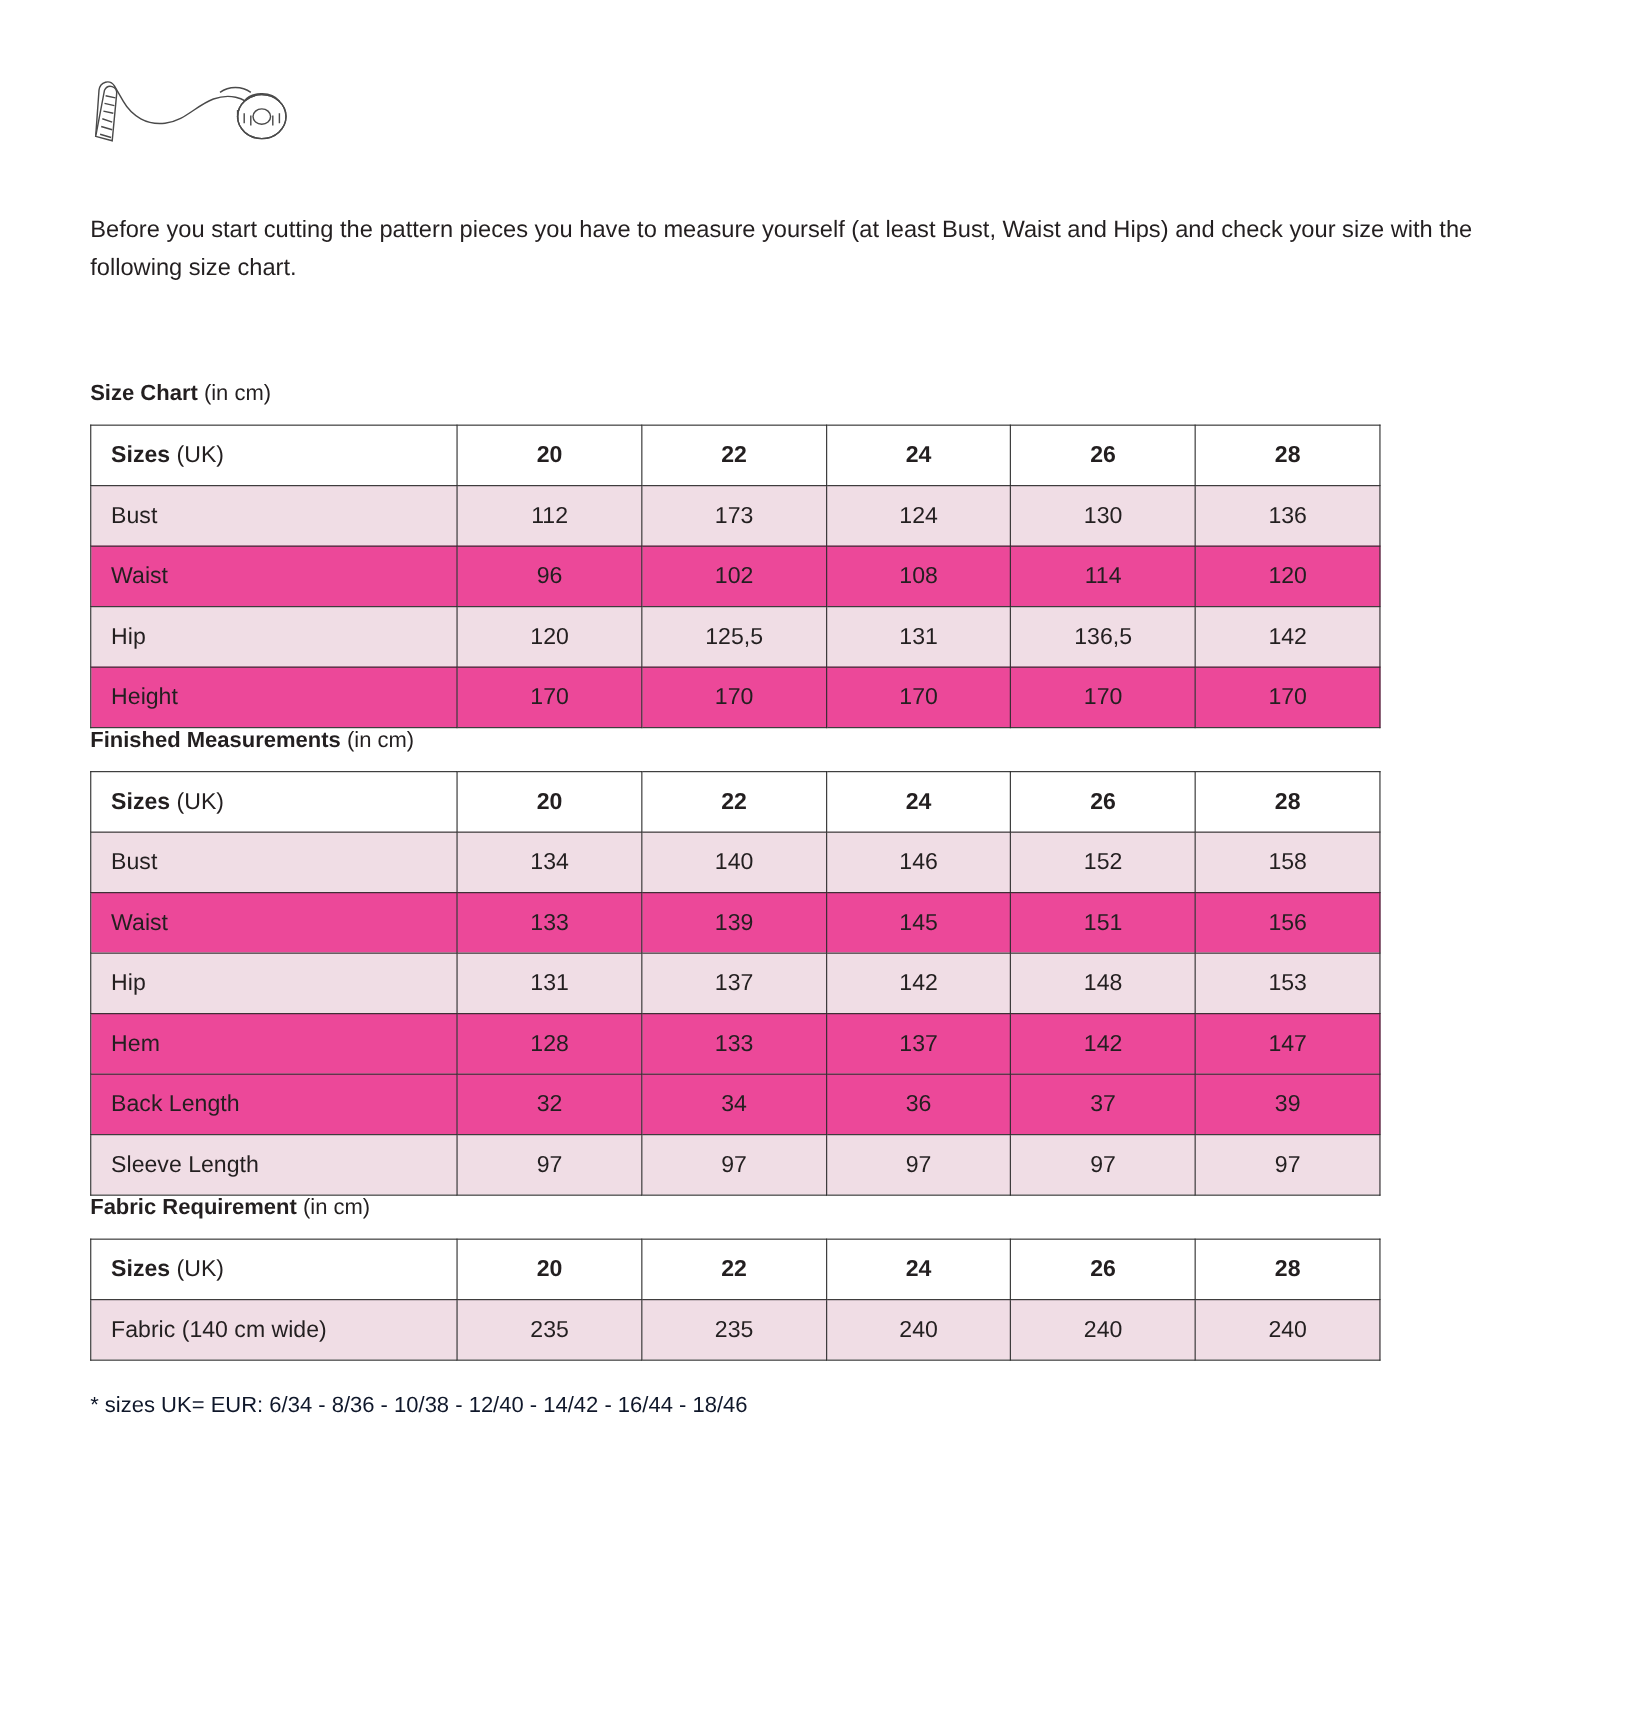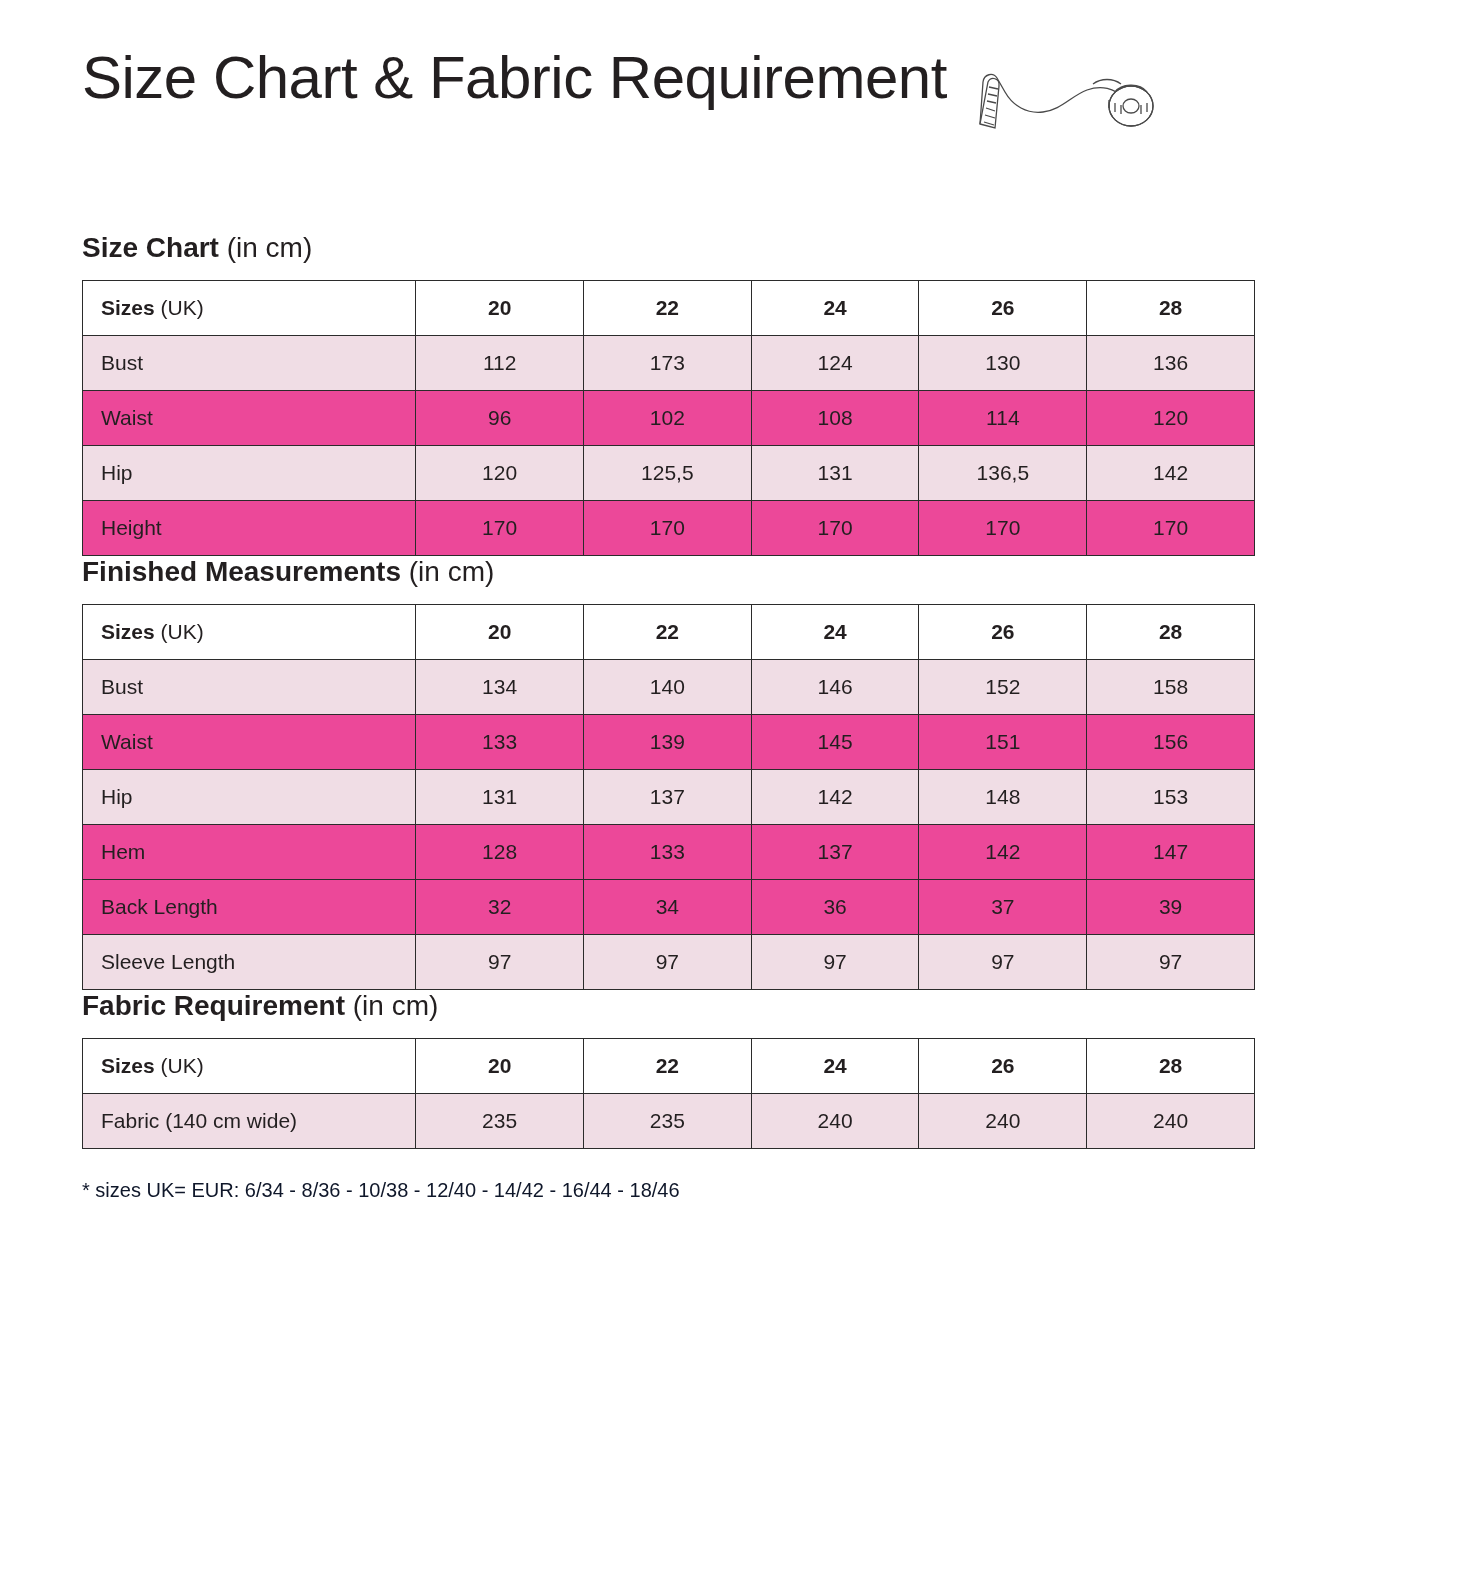--- a/index.html
+++ b/index.html
@@ -47,21 +47,21 @@
     color: #231f20;
     max-width: 1320px;
     font-weight: 400;
   }
 
   
   .section {
   }
   .section.first { margin-top: 86px; }
   .section-title {
-    font-size: 28px;
+    font-size: 20px;
     margin: 0 0 16px 0;
     font-weight: 700;
     color: #231f20;
   }
   .section-title .unit {
     font-weight: 400;
   }
 
   
   table {
@@ -105,36 +105,36 @@
     font-size: 20px;
     color: #0f172a;
   }
 </style>
 </head>
 <body>
 
 <div class="page">
 
   <div class="header">
-    <h1 class="page-title">Size Chart &amp; Fabric Requirement</h1>
     <span class="tape-icon">
       <svg width="180" height="80" viewBox="0 0 180 80" fill="none" stroke="#4a4a4a" stroke-width="1.3">
         <path d="M5 62 L8 20 C9 12 18 10 22 16 L30 30 C38 44 52 52 68 50 C86 48 96 34 112 28 C126 23 140 26 148 36"></path>
         <path d="M5 62 L20 66 L24 24 C25 16 16 14 13 20 Z" fill="#ffffff"></path>
         <path d="M9 60 l10 3 M10 53 l10 3 M11 46 l9 3 M12 39 l9 2 M13 32 l9 2 M14 25 l9 2"></path>
         <ellipse cx="156" cy="44" rx="22" ry="20" fill="#ffffff"></ellipse>
         <ellipse cx="156" cy="44" rx="22" ry="20"></ellipse>
         <ellipse cx="156" cy="44" rx="8" ry="7"></ellipse>
         <path d="M140 30 C146 22 164 20 172 30"></path>
         <path d="M134 46 l0 -8 M140 50 l0 -9 M146 52 l0 -9 M166 52 l0 -9 M172 50 l0 -9"></path>
         <path d="M118 22 C126 16 138 16 146 22"></path>
       </svg>
     </span>
   </div>
 
+  <p class="intro">Before you start cutting the pattern pieces you have to measure yourself (at least Bust, Waist and Hips) and check your size with the following size chart.</p>
 
   <div class="section first">
     <h2 class="section-title"><span>Size Chart</span><span class="unit"> (in cm)</span></h2>
     <table>
       <colgroup>
         <col class="label-col">
           <col class="size-col">
           <col class="size-col">
           <col class="size-col">
           <col class="size-col">

